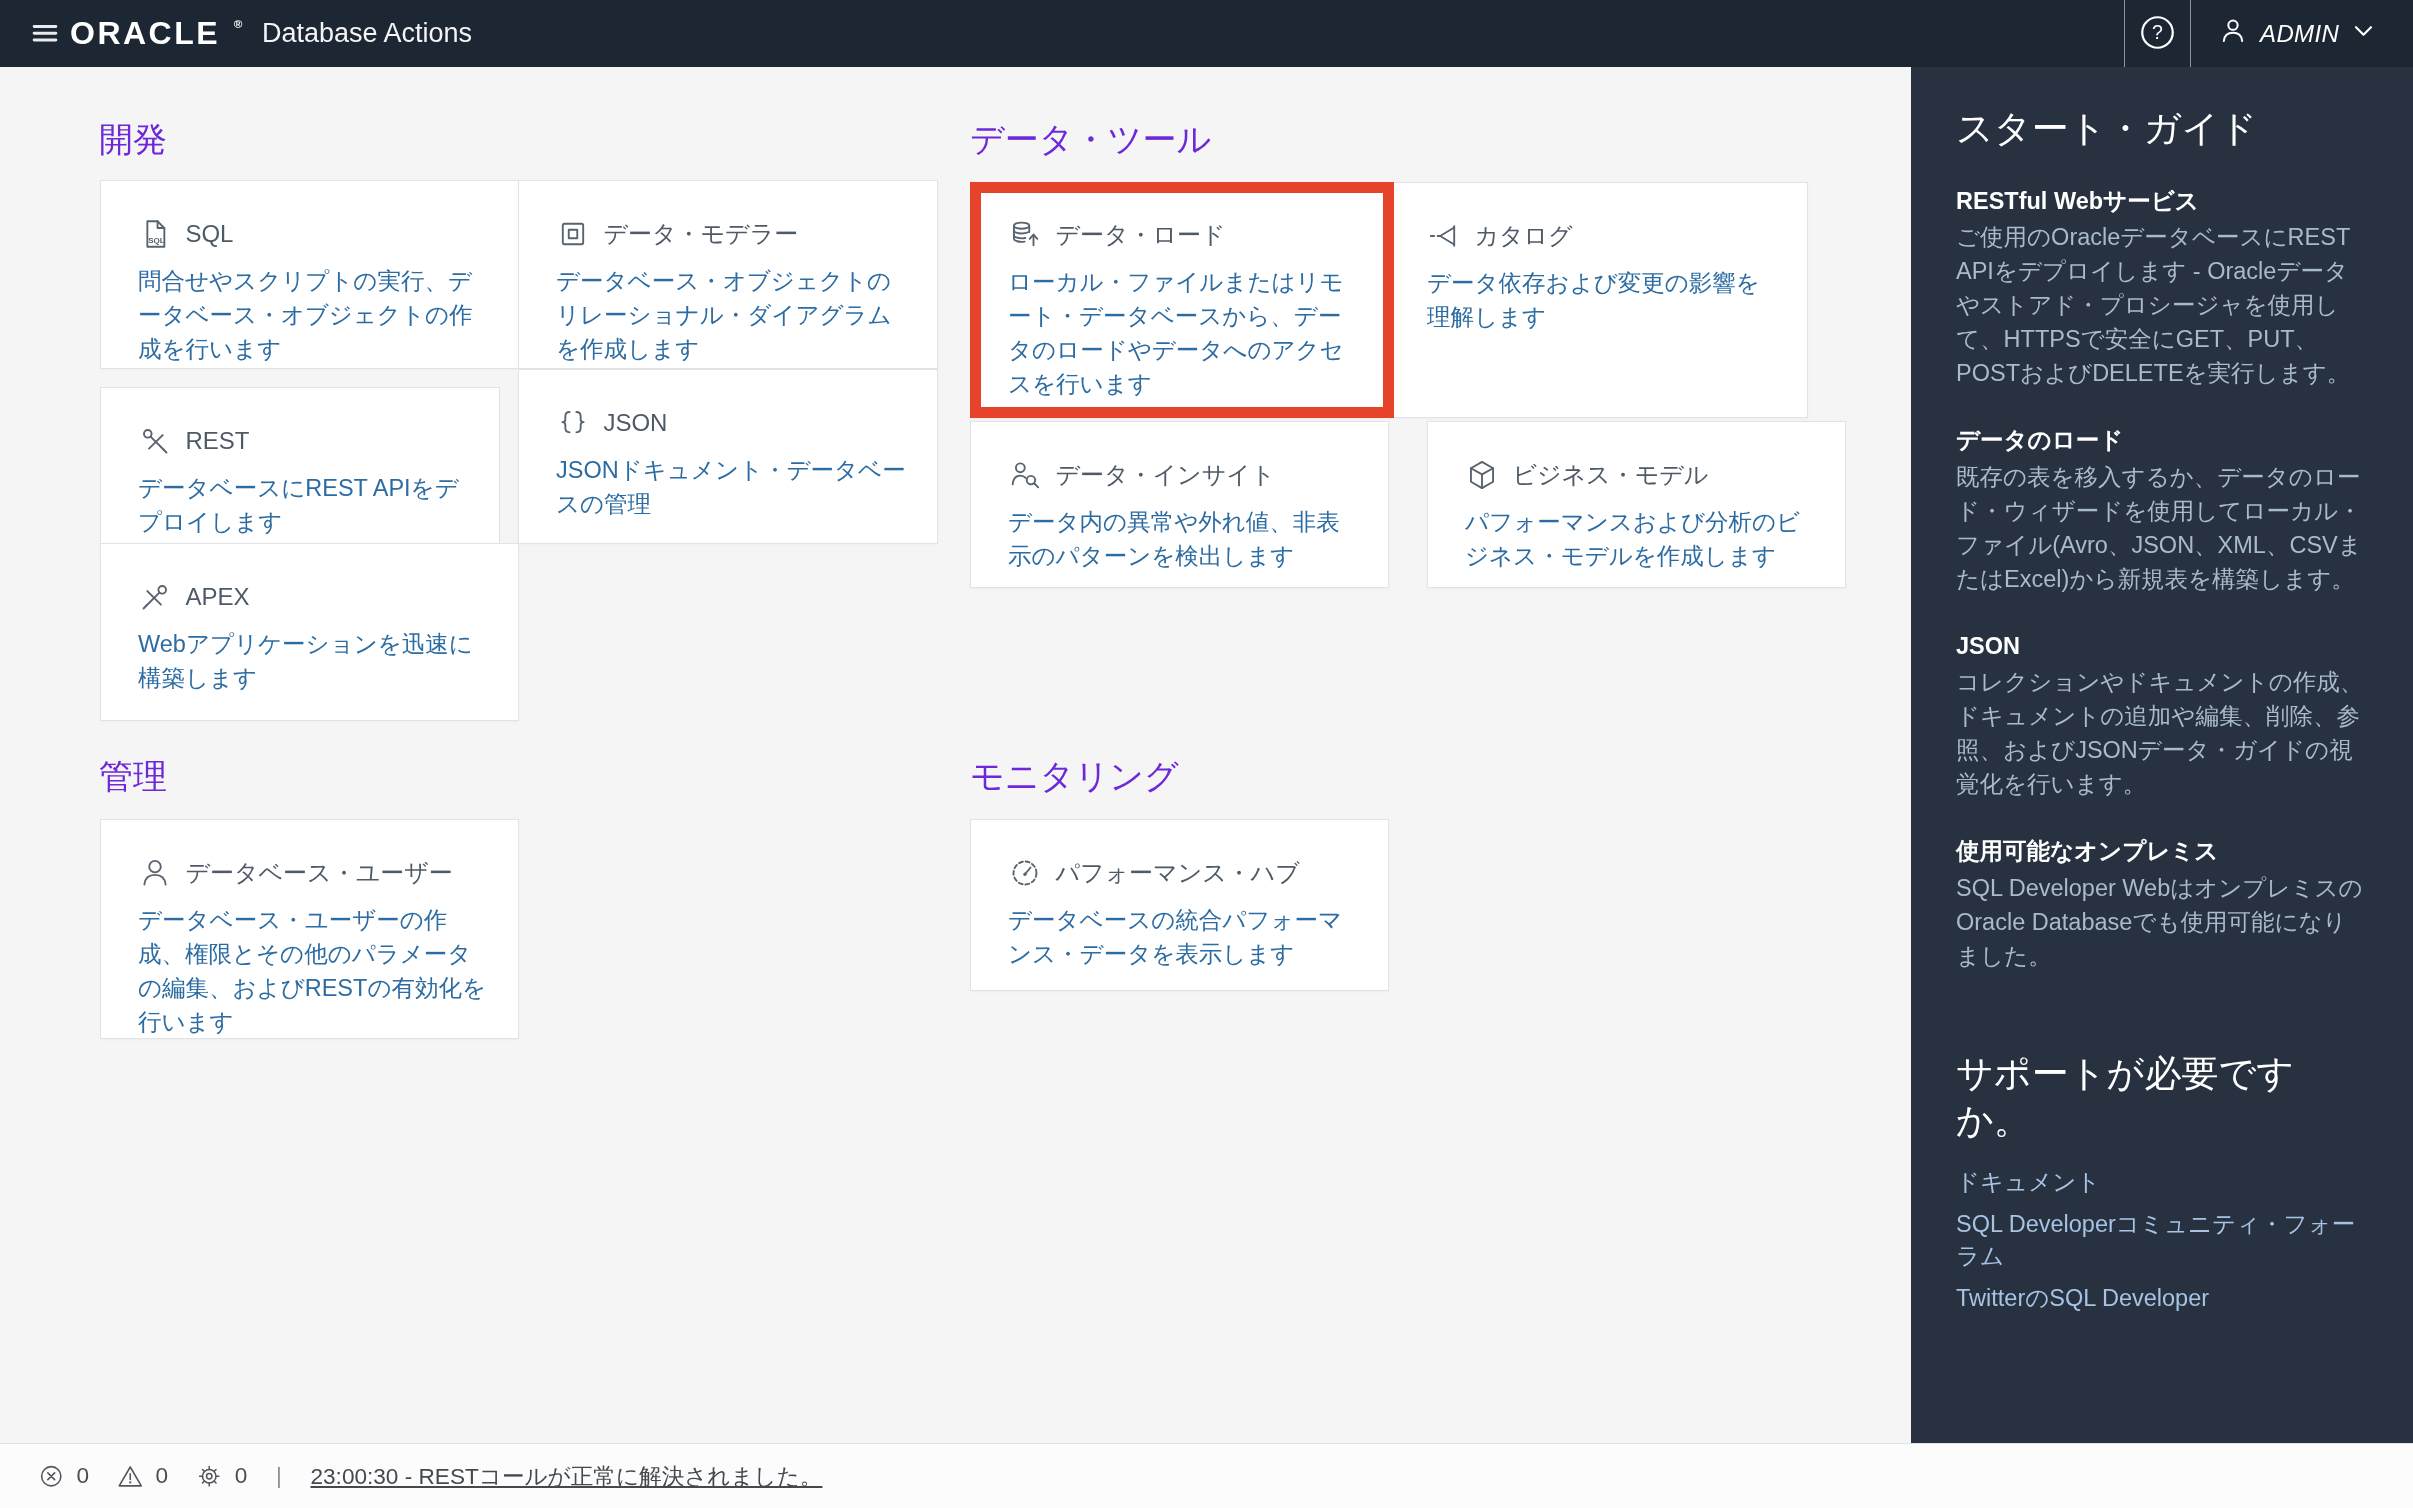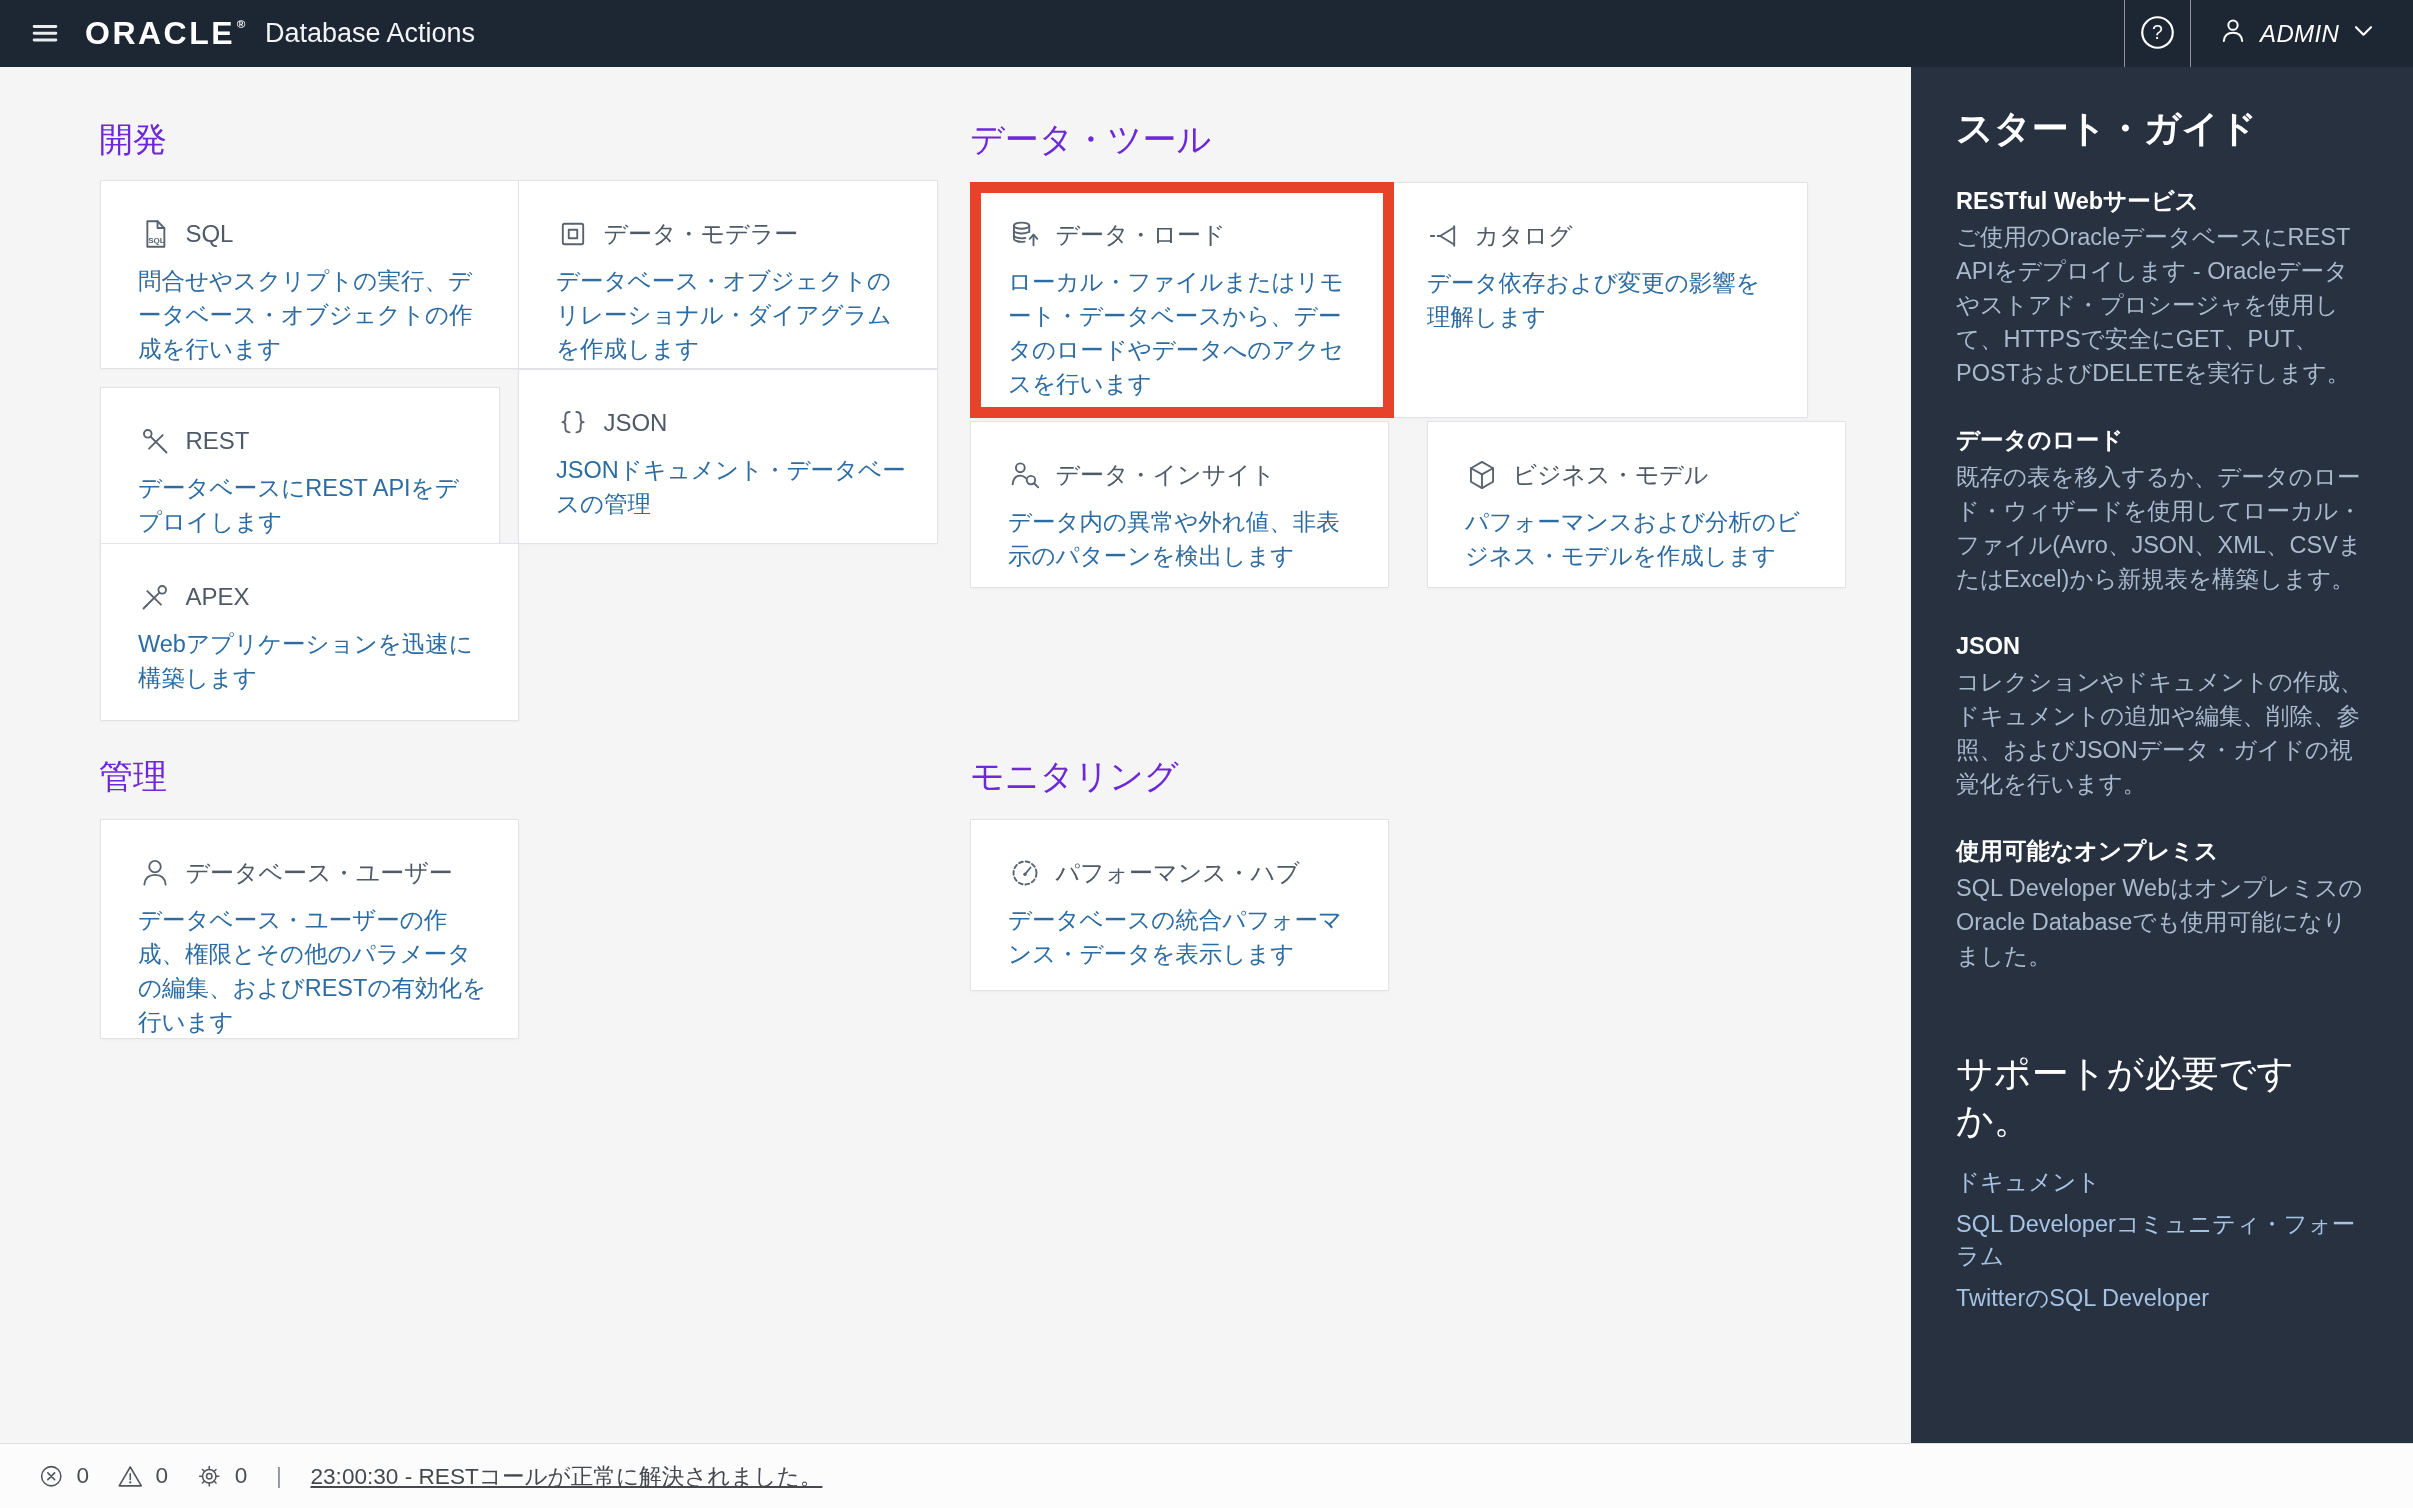--- a/index.html
+++ b/index.html
@@ -3,21 +3,21 @@
 <meta charset="utf-8">
 <style>
   html,body{margin:0;padding:0;width:2413px;height:1508px;overflow:hidden;
     background:#f5f5f6;font-family:"Liberation Sans","DejaVu Sans",sans-serif;}
   .app{position:relative;width:2413px;height:1508px;}
 
   
   .header{position:absolute;left:0;top:0;width:2413px;height:67px;background:#1d2633;
     display:flex;align-items:center;color:#fff;z-index:10;}
   .hamburger{margin-left:20px;width:50px;height:67px;display:flex;align-items:center;justify-content:center;cursor:pointer;}
-  .brand{margin-left:15px;font-size:32px;font-weight:700;letter-spacing:2.5px;display:flex;align-items:flex-start;}
+  .brand{font-size:32px;font-weight:700;letter-spacing:2.5px;display:flex;align-items:flex-start;gap:12px;}
   .brand .reg{font-size:11.7px;margin-top:1.7px;margin-left:1.7px;}
   .product{margin-left:17px;font-size:27px;font-weight:400;color:#f2f4f6;}
   .header-right{position:absolute;right:0;top:0;height:67px;display:flex;align-items:center;}
   .help-btn{width:65px;height:67px;display:flex;align-items:center;justify-content:center;
     border-left:0.8px solid rgba(255,255,255,.5);border-right:0.8px solid rgba(255,255,255,.5);cursor:pointer;}
   .admin-btn{display:flex;align-items:center;gap:11.7px;padding:0 37px 0 27px;font-size:24px;
     letter-spacing:0.4px;cursor:pointer;font-style:italic;}
 
   
   .sec-title{position:absolute;margin:0;font-size:34px;font-weight:400;color:#6d28d9;line-height:40px;}
@@ -25,21 +25,21 @@
     padding:34px 28.5px 0 37px;box-shadow:0 0.8px 2.5px rgba(0,0,0,.03);cursor:pointer;}
   .card--highlighted{border:11px solid #e6432a;padding:23.5px 18.4px 0 27px;z-index:2;}
   .card-head{display:flex;align-items:center;gap:13.4px;height:37px;}
   .icon40{width:34px;height:34px;flex:none;}
   .card-label{font-size:24px;color:#4e5a67;white-space:nowrap;}
   .card-desc{display:block;margin-top:11.7px;font-size:23.5px;line-height:34px;color:#2d6ca2;text-decoration:none;}
 
   
   .sidebar{position:absolute;left:1911px;top:67px;width:503px;height:1376px;background:#273140;
     box-sizing:border-box;padding:39px 45px 0 45px;color:#a9bacc;}
-  .sb-title{margin:0;font-size:37px;font-weight:700;color:#fff;line-height:45px;}
+  .sb-title{margin:0;font-size:37px;font-weight:400;color:#fff;line-height:45px;}
   .sb-sec{margin-top:34px;}
   .sb-h{margin:0;font-size:23.5px;font-weight:700;color:#fff;line-height:32px;}
   .sb-p{margin:3.4px 0 0;font-size:23.5px;line-height:34px;color:#a9bacc;}
   .sb-support{margin:77px 0 0;font-size:37px;font-weight:400;color:#fff;line-height:47px;max-width:360px;}
   .sb-links{margin-top:22px;}
   .sb-link{display:block;margin-top:10px;font-size:23.5px;line-height:32px;color:#a6c3e4;text-decoration:none;cursor:pointer;}
 
   
   .statusbar{position:absolute;left:0;top:1443px;width:2413px;height:65px;background:#fcfcfd;
     border-top:0.8px solid #dfe0e2;box-sizing:border-box;display:flex;align-items:center;

